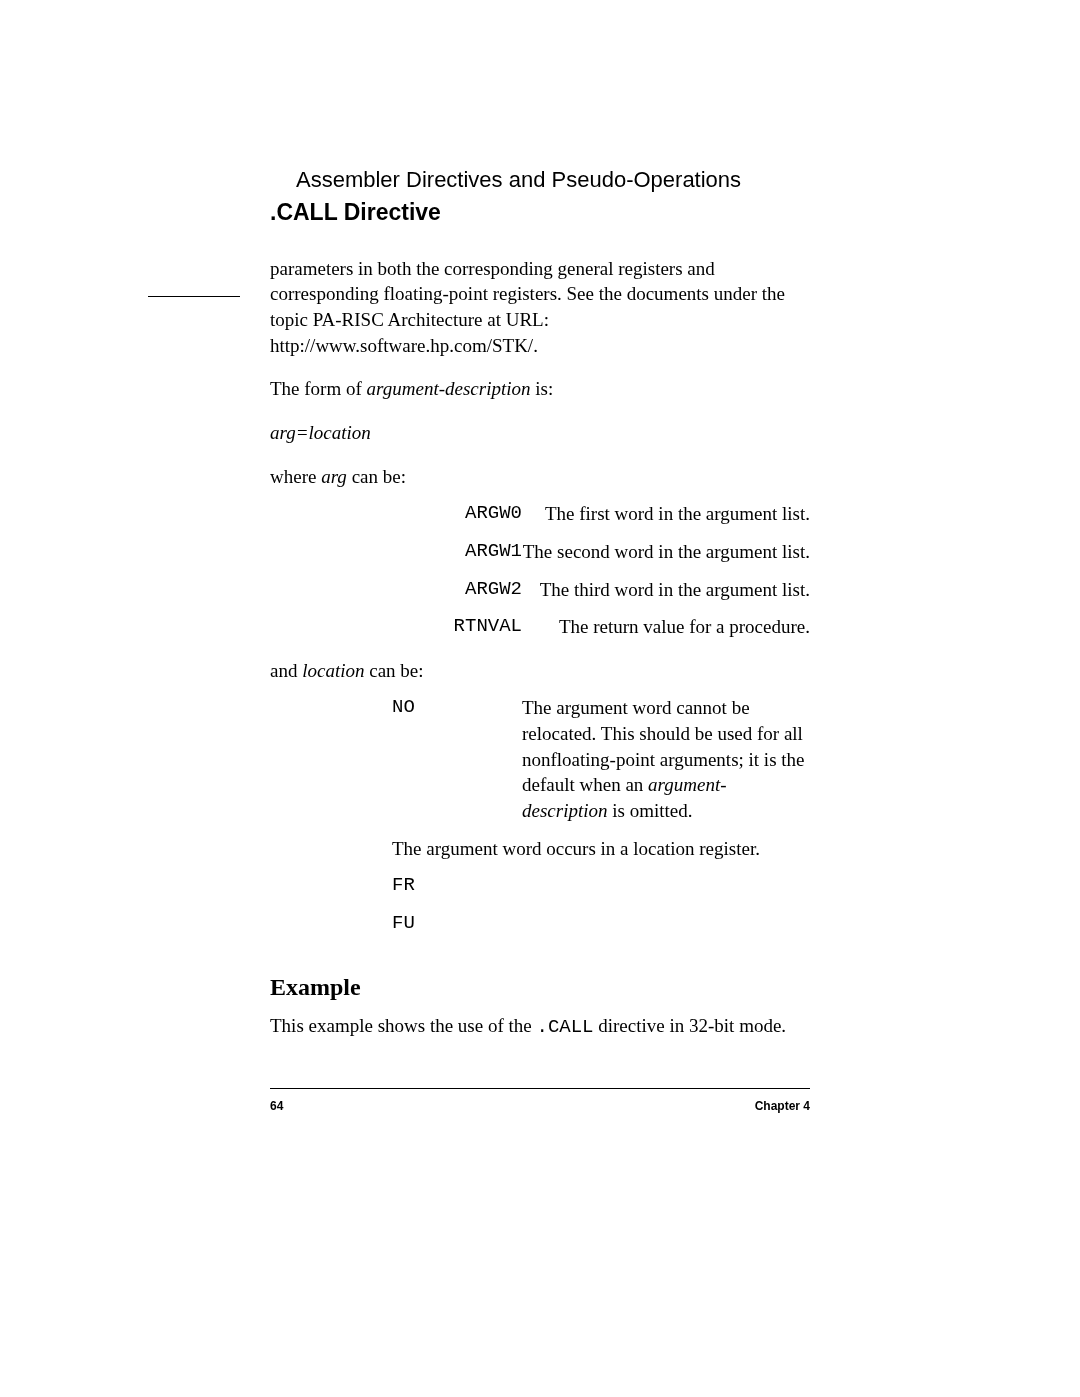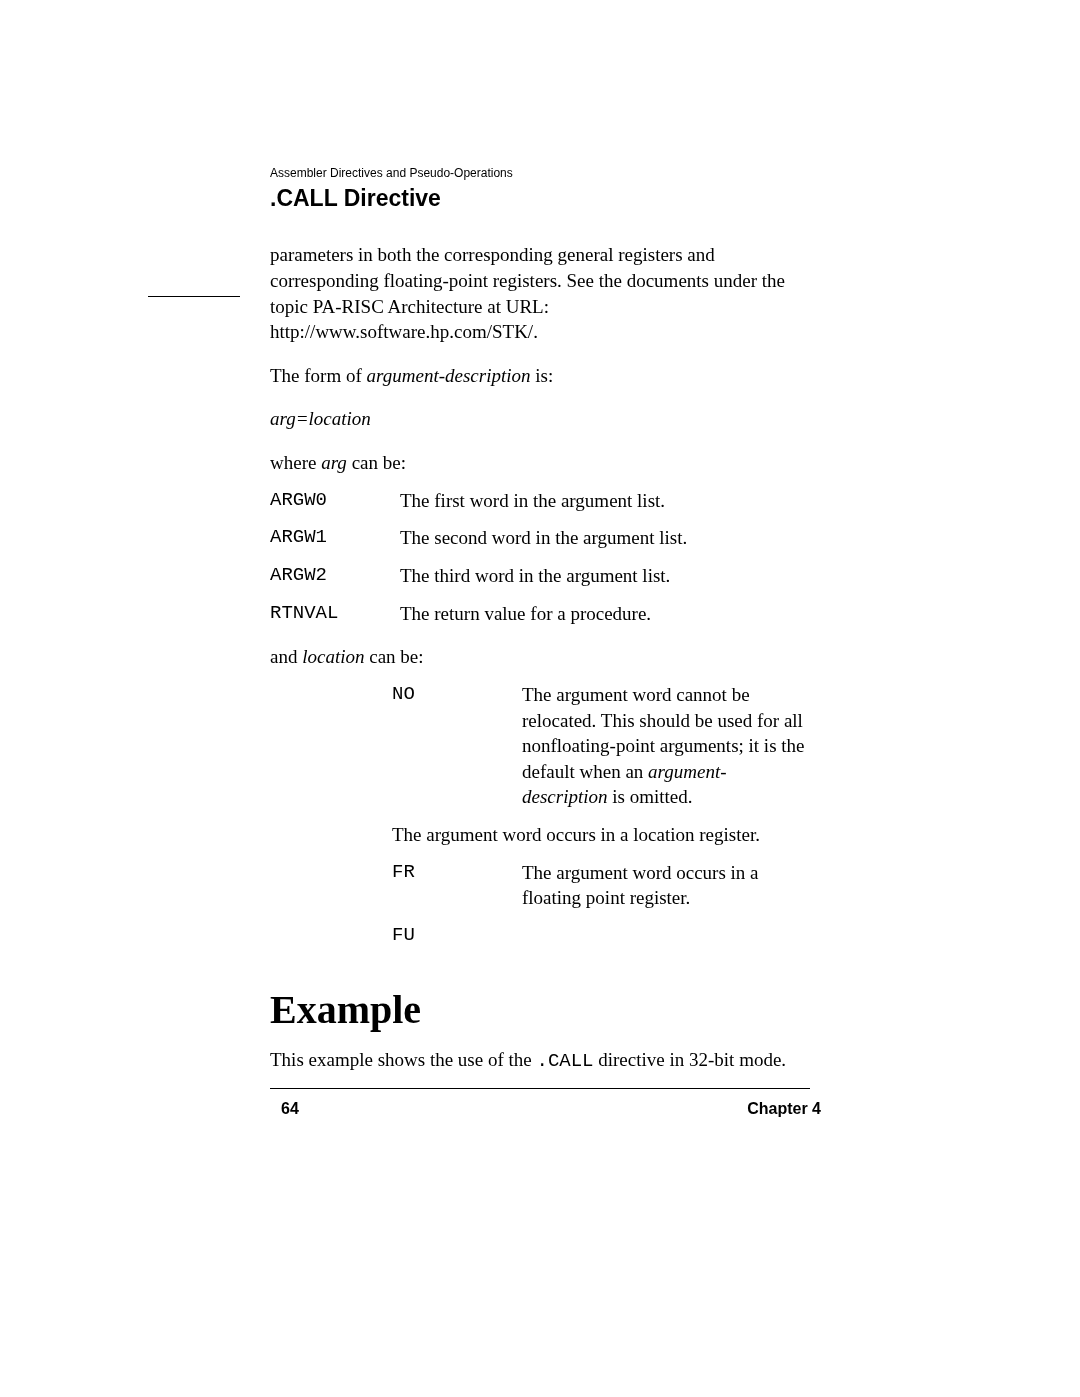--- a/index.html
+++ b/index.html
@@ -13,58 +13,58 @@
     position: relative;
     font-size: 19px;
     line-height: 1.35;
   }
   .page {
     position: absolute;
     left: 270px;
     top: 165px;
     width: 540px;
   }
-  .chap-head { font-size: 12px; }
+  .chap-head { font-size: 22px; margin-left: 26px; }
   .sec-head  { font-size: 23px; font-weight: bold; margin-top: 2px; }
   .body      { margin-top: 28px; }
   .rule {
     position: absolute;
     left: 148px;
     top: 296px;
     width: 92px;
     border-top: 1.5px solid #000;
   }
   .para { margin-top: 18px; }
   .ital { font-style: italic; }
   .mono { font-family: "Courier New", Courier, monospace; }
   .tbl  { margin-top: 12px; }
   .row  { display: flex; margin-top: 12px; }
   .row .c1 { width: 130px; flex: none; }
   .row .c2 { flex: 1; }
   h2.example {
     font-family: "Century Schoolbook", Georgia, serif;
-    font-size: 40px;
+    font-size: 24px;
     font-weight: bold;
     margin: 34px 0 10px 0;
   }
   .footer-rule {
     position: absolute;
     left: 270px;
     top: 1088px;
     width: 540px;
     border-top: 1.5px solid #000;
   }
   .footer {
     position: absolute;
-    left: 281px;
+    left: 270px;
     top: 1098px;
     width: 540px;
     display: flex;
     justify-content: space-between;
-    font-size: 16px;
+    font-size: 12px;
     font-weight: bold;
     font-family: Arial, Helvetica, sans-serif;
   }
   .sans { font-family: Arial, Helvetica, sans-serif; }
 </style>
 </head>
 <body>
 
 <div class="rule"></div>
 
@@ -79,21 +79,21 @@
     <div class="para">
       <span>The form of </span><span class="ital">argument-description</span><span> is:</span>
     </div>
 
     <div class="para ital">arg=location</div>
 
     <div class="para">
       <span>where </span><span class="ital">arg</span><span> can be:</span>
     </div>
 
-    <div class="tbl" style="">
+    <div class="tbl" style="margin-left:122px;text-align:right;">
       <div class="row">
         <div class="c1 mono">ARGW0</div>
         <div class="c2">The first word in the argument list.</div>
       </div>
       <div class="row">
         <div class="c1 mono">ARGW1</div>
         <div class="c2">The second word in the argument list.</div>
       </div>
       <div class="row">
         <div class="c1 mono">ARGW2</div>
@@ -115,21 +115,20 @@
         <div class="c2">
           <span>The argument word cannot be relocated. This should be used for all nonfloating-point arguments; it is the default when an</span>
           <span class="ital">argument-description</span><span> is omitted.</span>
         </div>
       </div>
       <div class="row">
         <div class="c2">The argument word occurs in a location register.</div>
       </div>
       <div class="row">
         <div class="c1 mono">FR</div>
-        <div class="c2">The argument word occurs in a floating point register.</div>
       </div>
       <div class="row">
         <div class="c1 mono">FU</div>
       </div>
     </div>
 
     <h2 class="example">Example</h2>
     <div>
       <span>This example shows the use of the </span><span class="mono">.CALL</span><span> directive in 32-bit mode.</span>
     </div>

